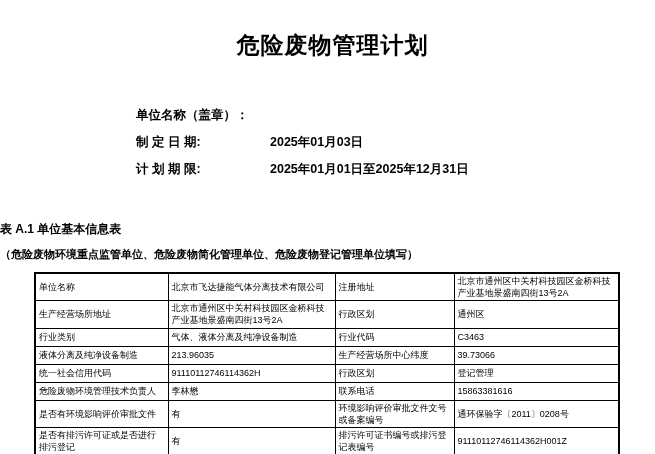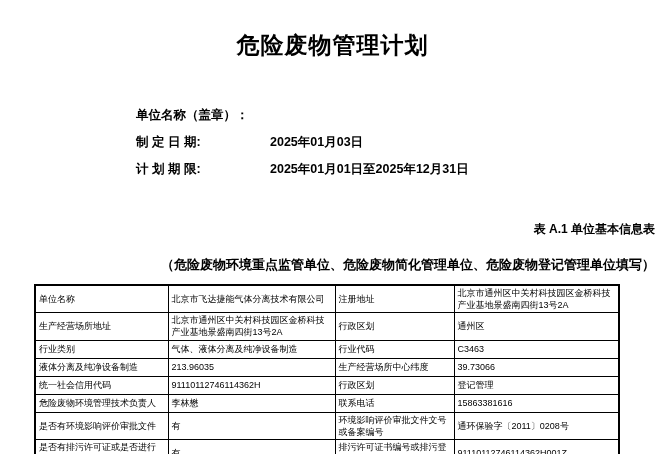--- a/index.html
+++ b/index.html
@@ -40,28 +40,28 @@
   .field-label {
     width: 134px;
     font-weight: bold;
     white-space: pre;
   }
   .field-value {
     font-weight: bold;
   }
   .table-caption {
     margin-top: 44px;
-    text-align: right;
+    text-align: left;
     font-size: 12px;
     font-weight: bold;
   }
   .table-subcaption {
-    margin-top: 18px;
-    text-align: right;
-    font-size: 13px;
+    margin-top: 9px;
+    text-align: left;
+    font-size: 11px;
     font-weight: bold;
   }
   table.info-table {
     margin: 10px 0 0 34px;
     width: 584px;
     border-collapse: collapse;
     table-layout: fixed;
     font-size: 9px;
     line-height: 1.35;
     border: 2px solid #000000;

